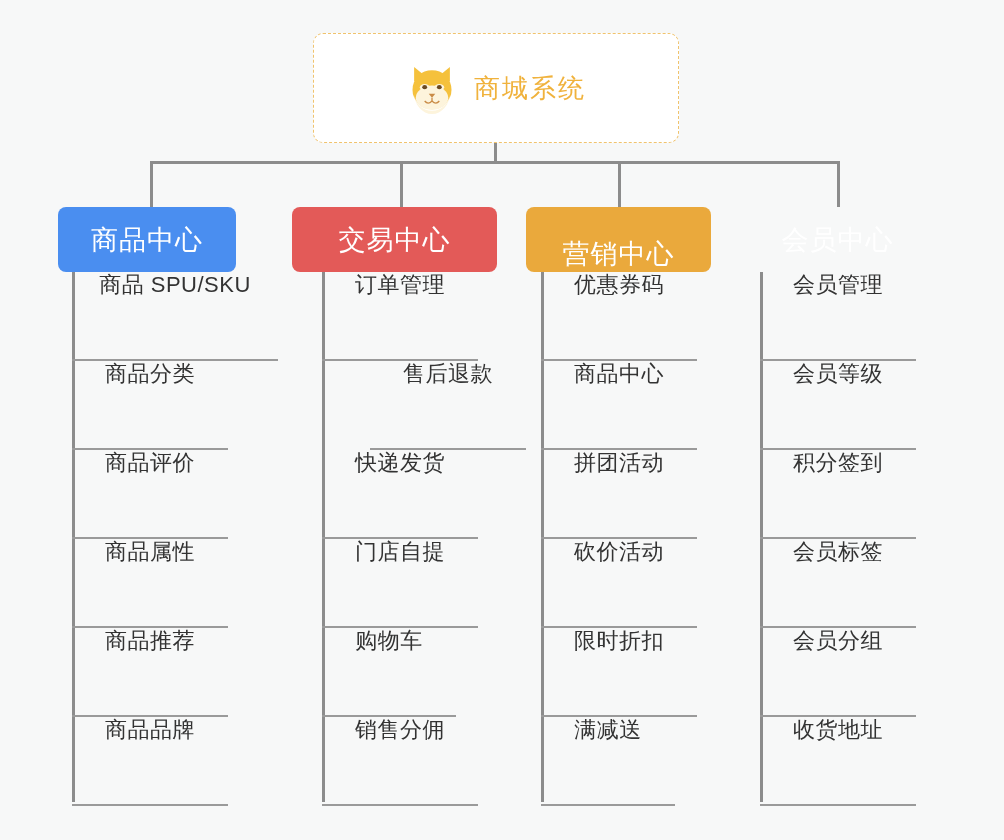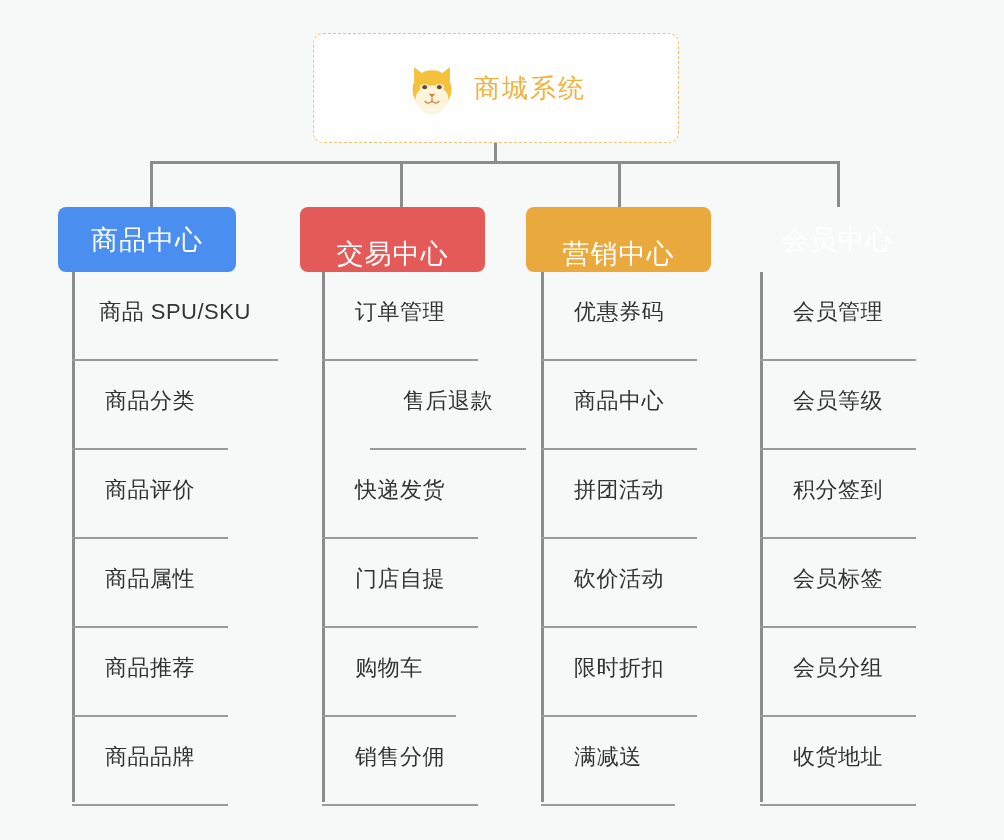--- a/index.html
+++ b/index.html
@@ -88,21 +88,21 @@
     width: 3px;
     background: #8c8c8c;
   }
   .leaf-item {
     position: absolute;
     left: 0;
     box-sizing: border-box;
     border-bottom: 2px solid #9a9a9a;
     height: 89px;
     display: flex;
-    align-items: center;
+    align-items: flex-start;
     justify-content: center;
     padding-bottom: 4px;
   }
   .leaf-label {
     font-size: 22px;
     color: #333333;
     letter-spacing: 0.5px;
     white-space: nowrap;
     line-height: 1.2;
     padding: 0 10px 2px 10px;
@@ -157,21 +157,21 @@
         <span class="leaf-label">商品属性</span>
       </div>
     <div class="leaf-item" style="top:356px; width:156px;">
         <span class="leaf-label">商品推荐</span>
       </div>
     <div class="leaf-item" style="top:445px; width:156px;">
         <span class="leaf-label">商品品牌</span>
       </div>
   </div>
 
-  <div class="cat-node" style="left: 300px; width: 185px; background: rgb(227, 90, 88); align-items: flex-end;">
+  <div class="cat-node" style="left: 292px; width: 205px; background: rgb(227, 90, 88);">
     <span>交易中心</span>
   </div>
   <div class="leaf-col" style="left:322px;">
     <div class="leaf-spine" style="height: 530px; background: rgb(140, 140, 140);"></div>
     <div class="leaf-item" style="top:0px;   width:156px;">
         <span class="leaf-label">订单管理</span>
       </div>
     <div class="leaf-item" style="top:89px;  width:156px;margin-left:48px;">
         <span class="leaf-label">售后退款</span>
       </div>

